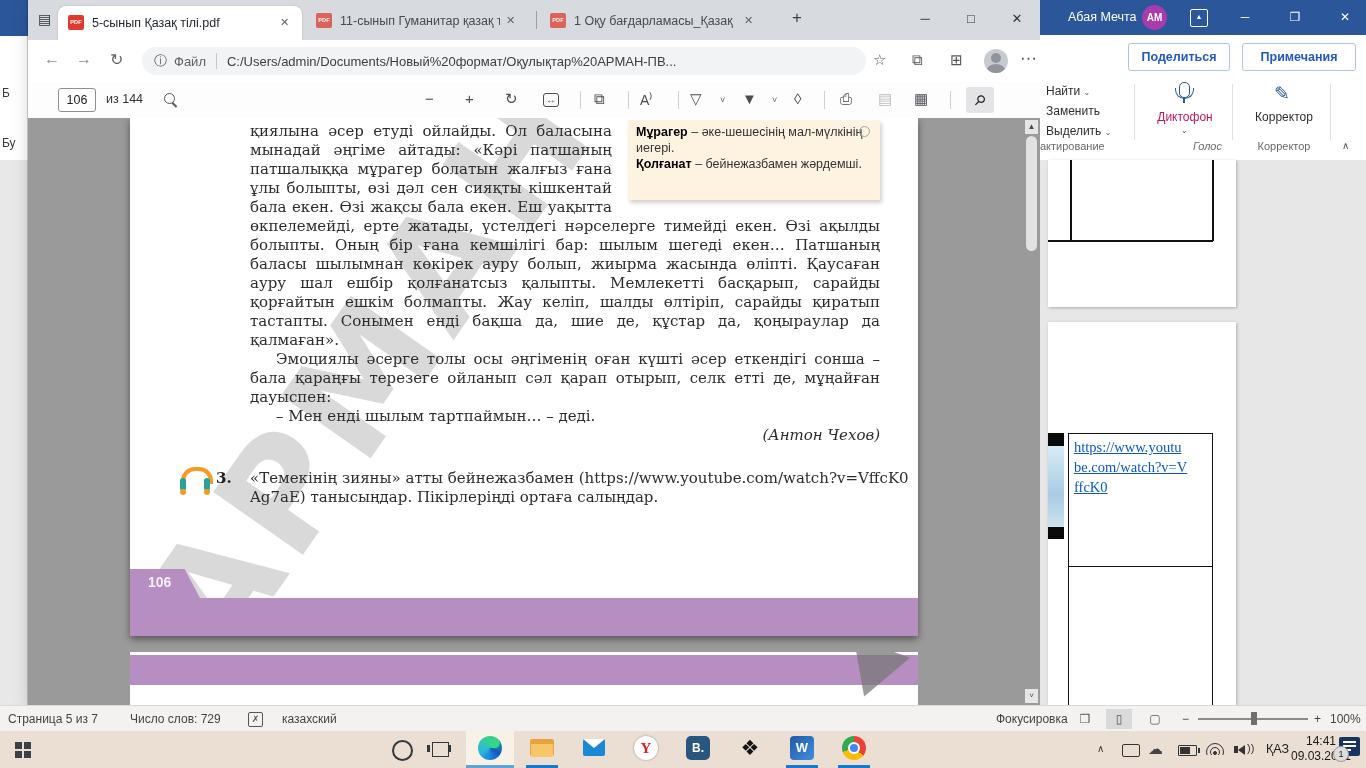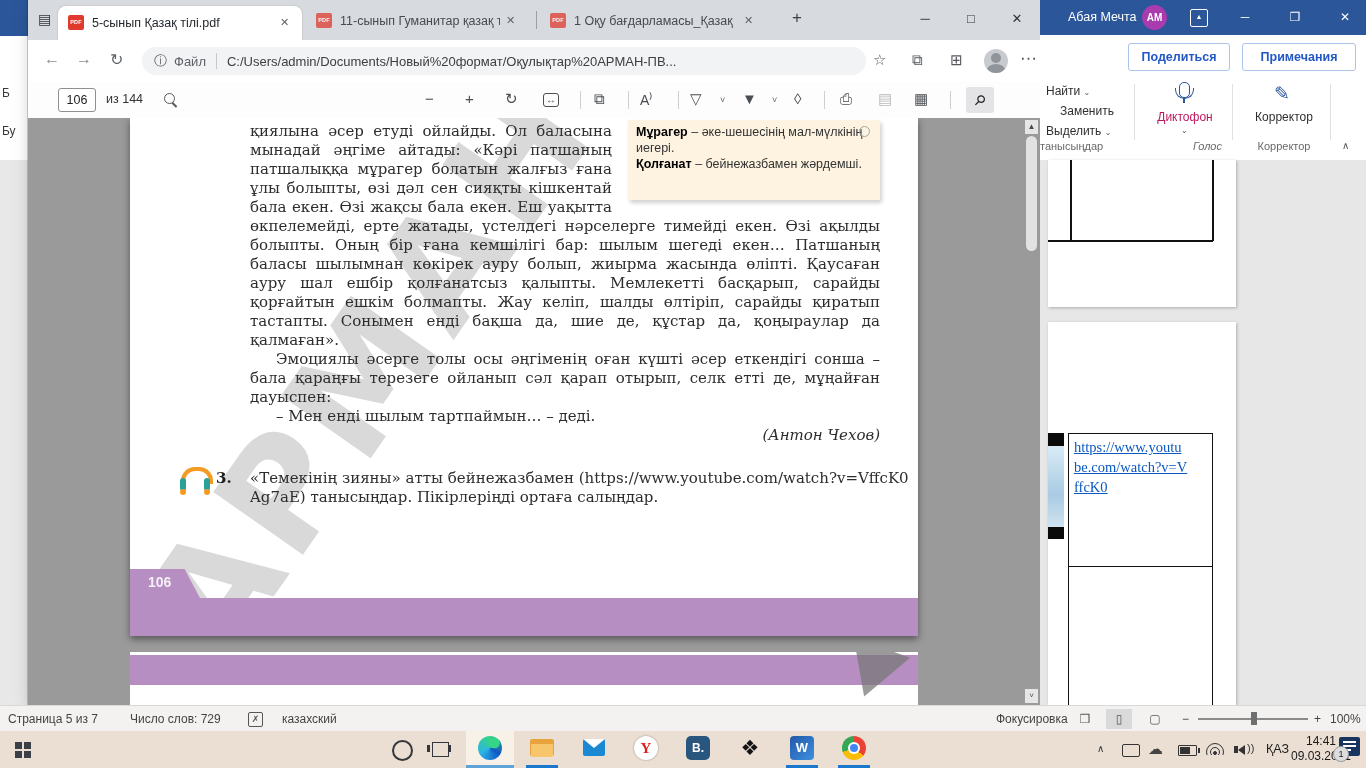--- a/index.html
+++ b/index.html
@@ -174,21 +174,21 @@
          font-size:9px;line-height:14px;text-align:center;color:#222;}
 </style>
 </head>
 <body>
 
 <div class="screen">
 
   <div class="abs wb-title" style="left:0;top:0;width:30px;height:36px;"></div>
   <div class="abs wb-white" style="left:0;top:36px;width:30px;height:124px;">
     <div class="sliver-frag" style="top:50px;">Б</div>
-    <div class="sliver-frag" style="top:88px;">Бу</div>
+    <div class="sliver-frag" style="top:100px;">Бу</div>
   </div>
   <div class="abs wb-gray" style="left:0;top:160px;width:30px;height:545px;"></div>
 
   <div class="abs edge" style="left:28px;top:0;width:1012px;height:705px;">
 
     <div class="abs tabstrip">
       <span class="abs tabmenu" style="left:10px;top:11px;">▤</span>
 
       <div class="abs tab-active" style="left:30px;top:6px;width:244px;height:34px;">
         <span class="abs pdfchip" style="left:10px;top:9px;">PDF</span>
@@ -323,42 +323,42 @@
       <span class="wctl" style="left:286px;">✕</span>
     </div>
 
     <div class="abs wactions">
       <span class="wbtn" style="left:88px;width:100px;">Поделиться</span>
       <span class="wbtn" style="left:202px;width:112px;">Примечания</span>
     </div>
 
     <div class="abs wribbon">
       <span class="rtxt" style="left:6px;top:6px;"><span>Найти</span> <span class="rchev">⌄</span></span>
-      <span class="rtxt" style="left:6px;top:26px;margin-left:14px;">Заменить</span>
+      <span class="rtxt" style="left:6px;top:26px;">Заменить</span>
       <span class="rtxt" style="left:6px;top:46px;"><span>Выделить</span> <span class="rchev">⌄</span></span>
       <span class="vsep" style="left:94px;"></span>
 
       <div class="abs" style="left:110px;top:4px;width:70px;height:56px;">
         <span class="abs" style="left:22px;top:0;width:24px;height:22px;">
           <i class="micbody"></i>
             <i class="micarc"></i>
             <i class="micstem"></i>
         </span>
         <span class="abs" style="left:0;top:28px;width:70px;text-align:center;font-size:12px;color:#be185d;">Диктофон</span>
         <span class="abs rchev" style="left:31px;top:44px;">⌄</span>
       </div>
       <span class="vsep" style="left:192px;"></span>
 
       <div class="abs" style="left:206px;top:4px;width:76px;height:56px;">
         <span class="abs editorpen" style="left:28px;top:0;">✎</span>
         <span class="abs" style="left:0;top:28px;width:76px;text-align:center;font-size:12px;color:#2f2f2f;">Корректор</span>
       </div>
       <span class="vsep" style="left:290px;"></span>
 
-      <span class="grplbl" style="left:0;">танысыңдар</span>
+      <span class="grplbl" style="left:0;">актирование</span>
       <span class="grplbl" style="left:112px;width:70px;text-align:right;font-style:italic;">Голос</span>
       <span class="grplbl" style="left:206px;width:76px;text-align:center;">Корректор</span>
       <span class="abs" style="left:302px;top:62px;font-size:10px;color:#555;">∧</span>
     </div>
 
     <div class="abs wdoc">
 
       <div class="wpage" style="left:8px;top:0;width:188px;height:147px;">
         <span class="cellline" style="left:22px;top:0;width:1.5px;height:80px;"></span>
         <span class="cellline" style="left:0;top:80px;width:165px;height:1.5px;"></span>

